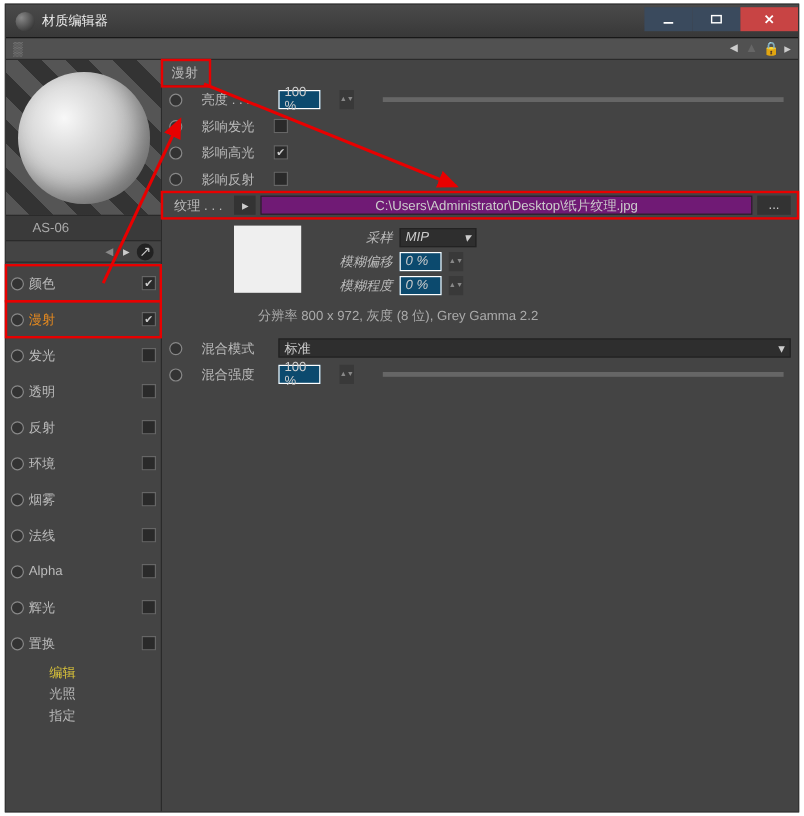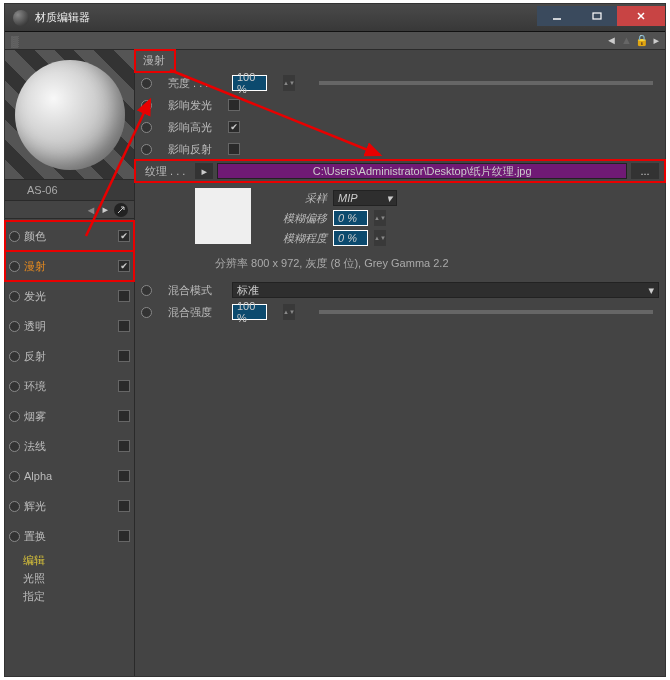--- a/index.html
+++ b/index.html
@@ -26,21 +26,21 @@
 .nav-arrow { width: 14px; height: 14px; border-radius: 50%; background: #222; display: flex; align-items: center; justify-content: center; }
 
 .channels { padding: 2px 0; }
 .ch-row { display: flex; align-items: center; height: 30px; padding: 12px 4px; color: #bbb; }
 .ch-row.hl { outline: 2px solid #e80000; outline-offset: -1px; }
 .ch-row .radio { width: 11px; height: 11px; border-radius: 50%; border: 1px solid #888; margin-right: 4px; background: #333; }
 .ch-row .label { flex: 1; }
 .ch-row .label.orange { color: #e68a1f; }
 .ch-row .cb { width: 12px; height: 12px; background: #2a2a2a; border: 1px solid #666; display: flex; align-items: center; justify-content: center; color: #ccc; font-size: 9px; }
 .ch-row .cb.checked::after { content: "✔"; }
-.ch-sub { padding-left: 18px; height: 18px; color: #bbb; display: flex; align-items: center; }
+.ch-sub { padding-left: 36px; height: 18px; color: #bbb; display: flex; align-items: center; }
 .ch-sub.yellow { color: #d8c23a; }
 
 .main { flex: 1; background: #444; padding: 0; }
 .section-header { background: #4a4a4a; color: #bbb; padding: 3px 8px; border-bottom: 1px solid #2a2a2a; }
 .field-row { display: flex; align-items: center; height: 22px; padding: 0 6px; color: #bbb; gap: 16px; }
 .field-row .radio { width: 11px; height: 11px; border-radius: 50%; border: 1px solid #888; background: #333; }
 .field-label { min-width: 48px; }
 .num-input { width: 35px; height: 16px; background: #0c4a6e; border: 1px solid #ffffff; color: #ccc; padding: 0 4px; display: flex; align-items: center; }
 .spinner { width: 12px; height: 16px; background: #393939; display: flex; flex-direction: column; justify-content: center; align-items: center; color: #888; font-size: 6px; line-height: 6px; }
 .slider-track { flex: 1; height: 4px; background: #666; margin: 0 6px 0 8px; }

